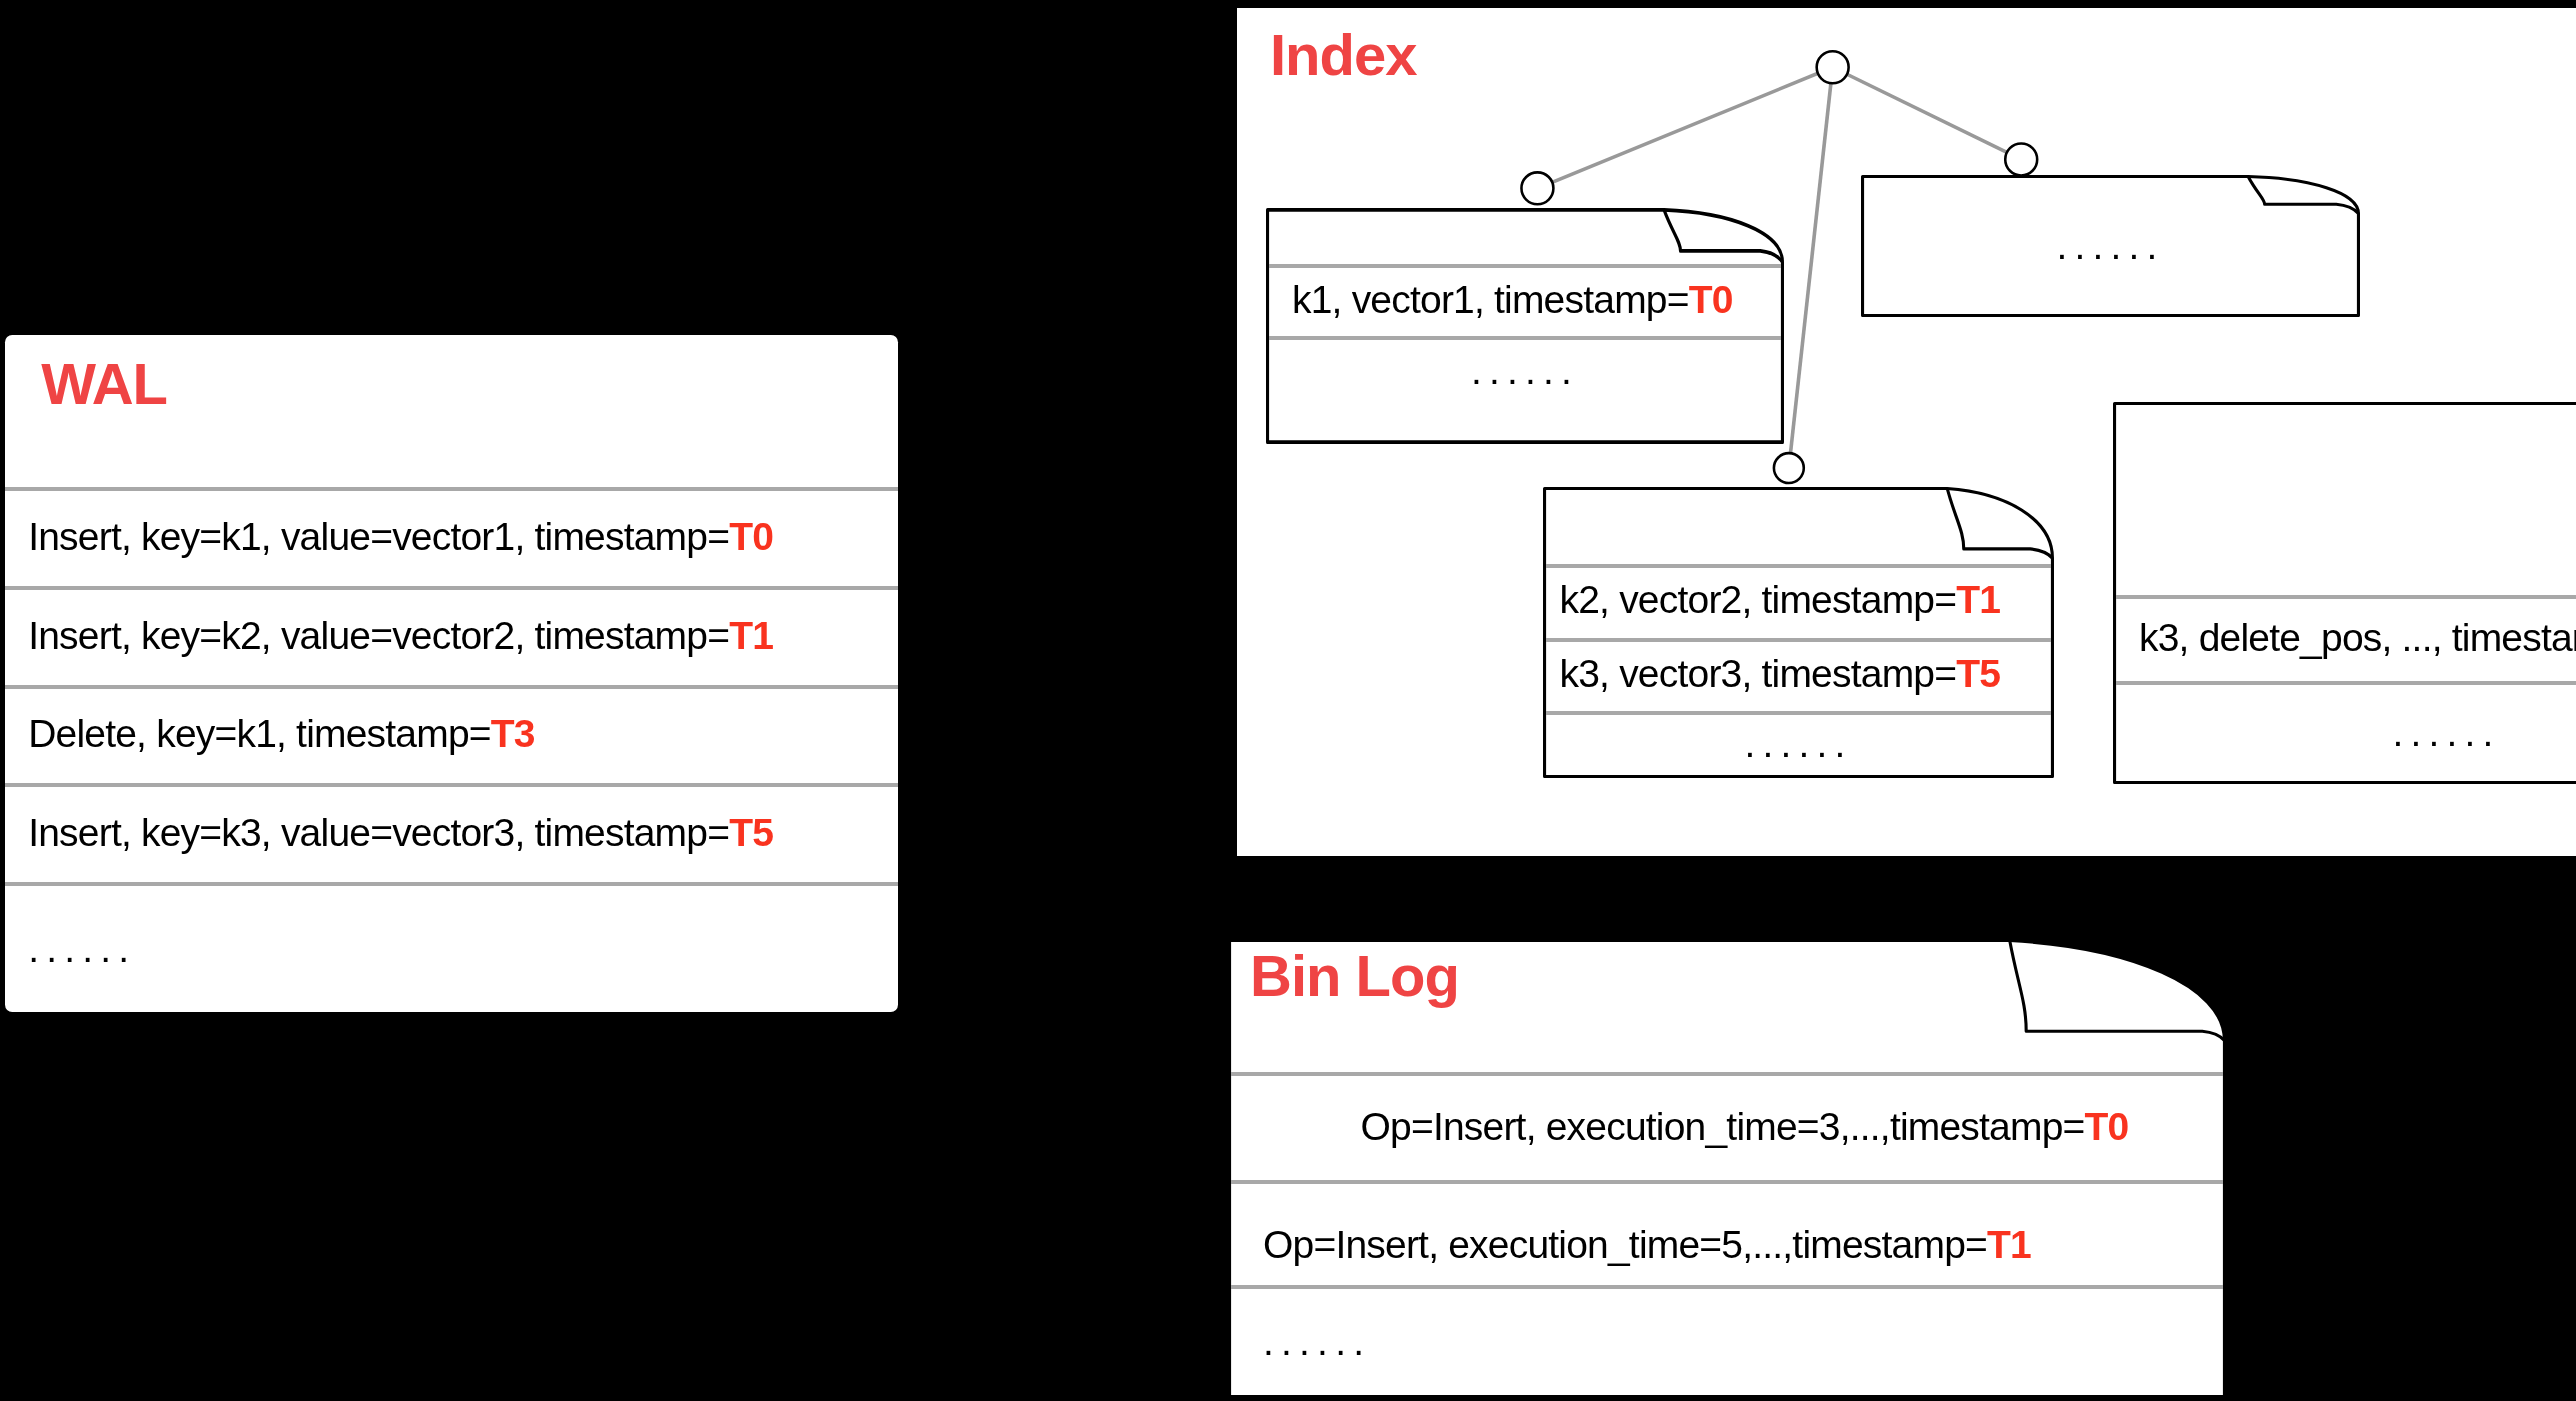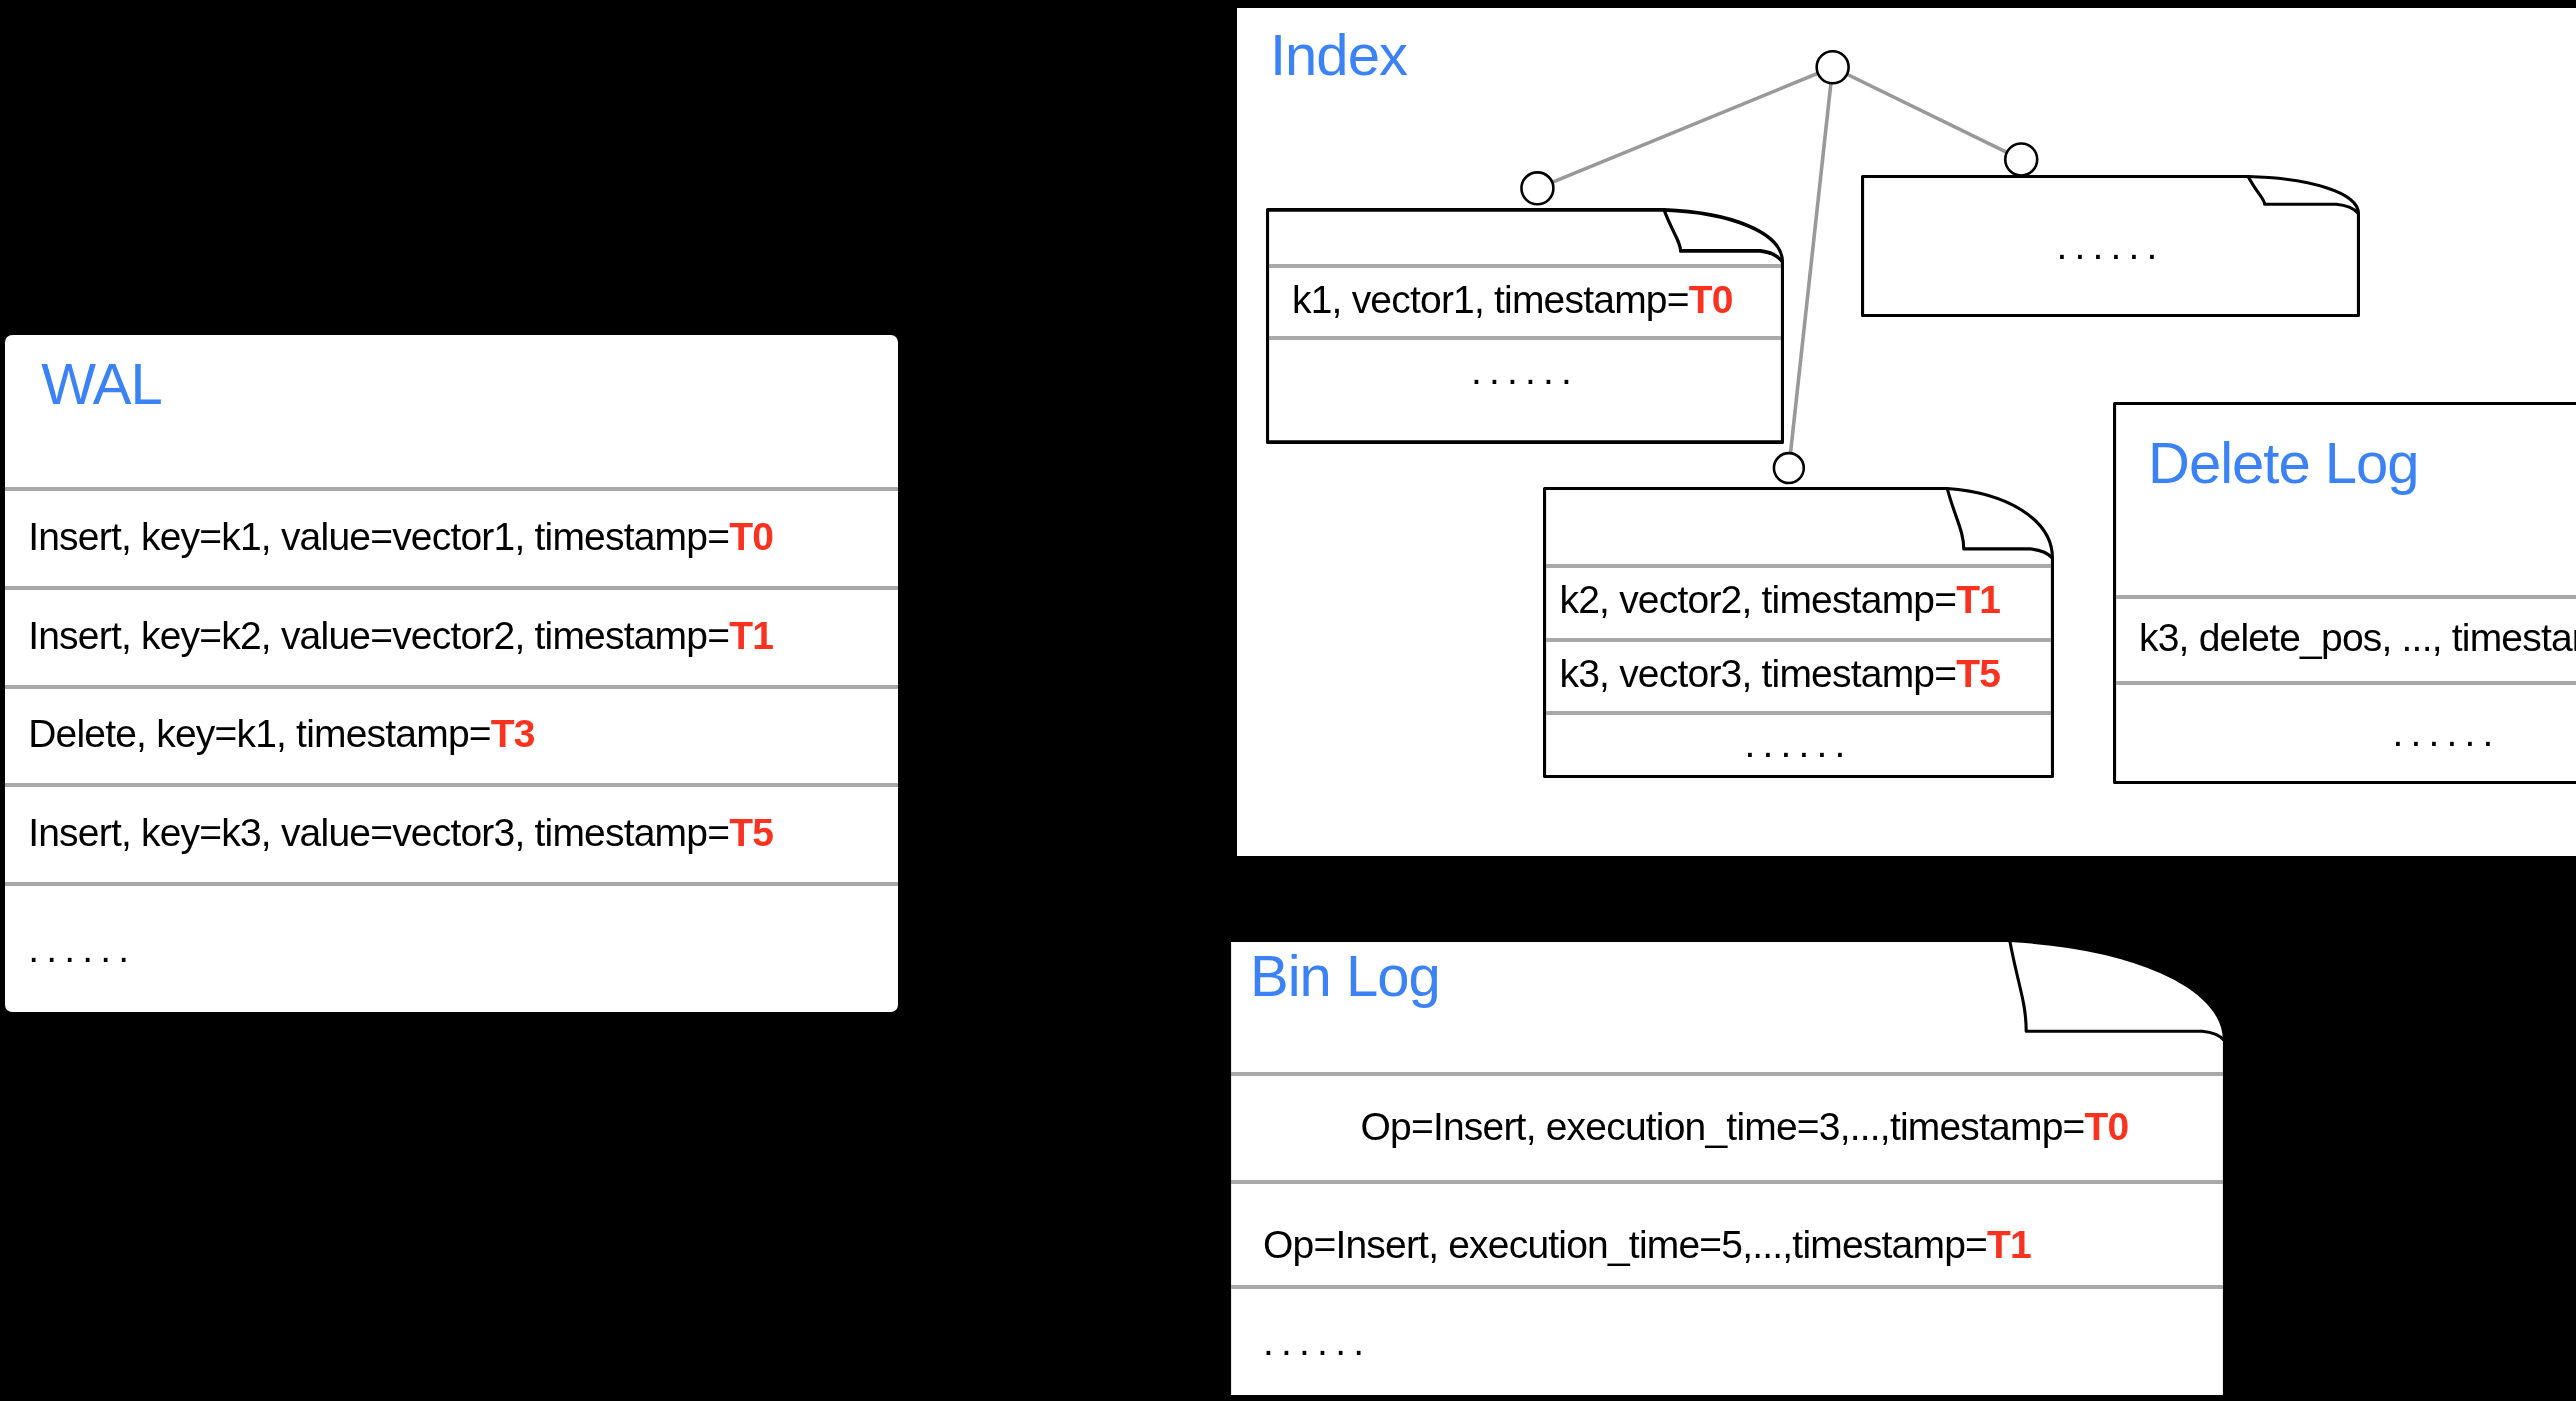--- a/index.html
+++ b/index.html
@@ -2,22 +2,22 @@
 <html style="font-size:8.2px"><head>
 <meta charset="utf-8">
 <style>
   html,body { margin:0; padding:0; }
   body {
     width:2817px; height:1402px; position:relative; overflow:hidden;
     background:#000; font-family:"Liberation Sans", sans-serif;
   }
   .panel { position:absolute; background:#fff; box-sizing:border-box; }
   .title {
-    position:absolute; font-weight:normal; font-size:58px; letter-spacing:-1px;
-    color:#3b82f6; white-space:nowrap; line-height:1.15;
+    position:absolute; font-weight:bold; font-size:58px; letter-spacing:-1px;
+    color:#ef4444; white-space:nowrap; line-height:1.15;
   }
   .sep { position:absolute; left:0; right:0; height:4.1px; background:#a8a8a8; }
   .row { position:absolute; left:0; right:0; display:flex; align-items:center; }
   .row-text { font-size:39px; letter-spacing:-0.8px; color:#000; white-space:nowrap; }
   .ts { color:#f9331f; font-weight:bold; }
   .dots-text { font-size:39px; letter-spacing:7.2px; color:#000; white-space:nowrap; }
   .center { justify-content:center; }
   .doc { position:absolute; }
   .doc > svg { position:absolute; left:0; top:0; width:100%; height:100%; }
   .doc .row, .doc .sep, .doc .title { z-index:1; }
@@ -112,21 +112,20 @@
     <div class="row center" style="top:228px; height:59px;">
       <span class="dots-text">......</span>
     </div>
   </div>
 
   <div class="doc" style="left:876px; top:394px; width:667px; height:382px;">
     <svg viewBox="0 0 1295 742" preserveAspectRatio="none">
         <path d="M 3 3 L 1005 3 C 1164.5 14.8 1292 83.25 1292 185 L 1292 739 L 3 739 Z" fill="#ffffff" stroke="#000000" stroke-width="6" stroke-linejoin="round"></path>
         <path d="M 1005 3 C 1021 83.25 1037 114.7 1037 167 L 1249 167 C 1271 169 1285 177 1292 185" fill="none" stroke="#000000" stroke-width="6" stroke-linejoin="round"></path>
       </svg>
-    <div class="title" style="left:35px; top:28px;">Delete Log</div>
     <div class="sep" style="top:193px;"></div>
     <div class="row" style="top:197px; height:78px; padding-left:26px;">
       <span class="row-text"><span>k3, delete_pos, ..., timestamp=</span></span>
     </div>
     <div class="sep" style="top:279px;"></div>
     <div class="row center" style="top:283px; height:96px;">
       <span class="dots-text">......</span>
     </div>
   </div>
 </div>

